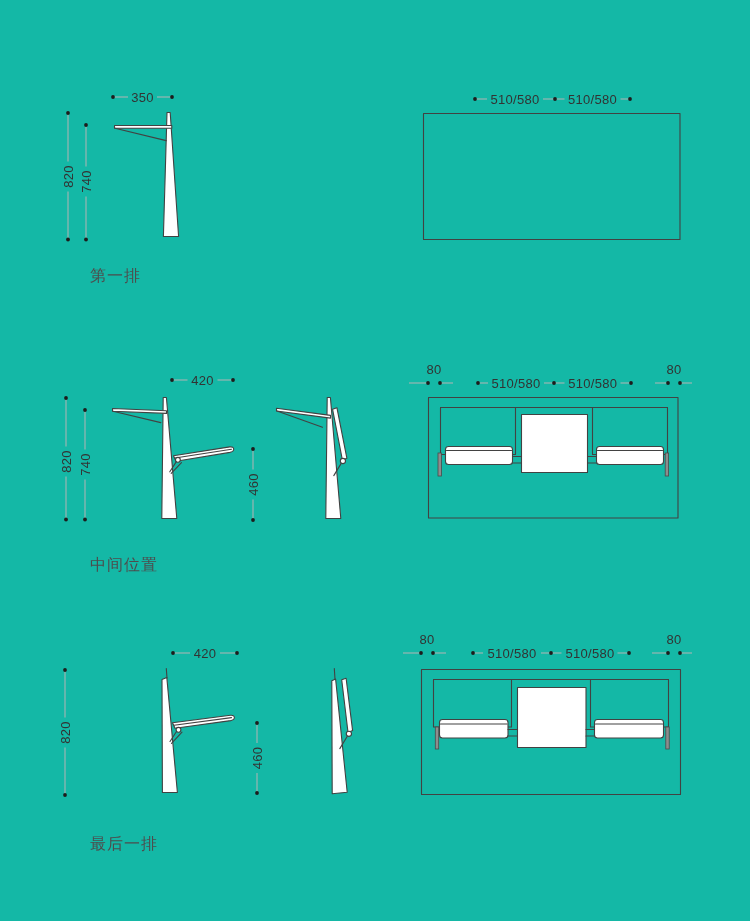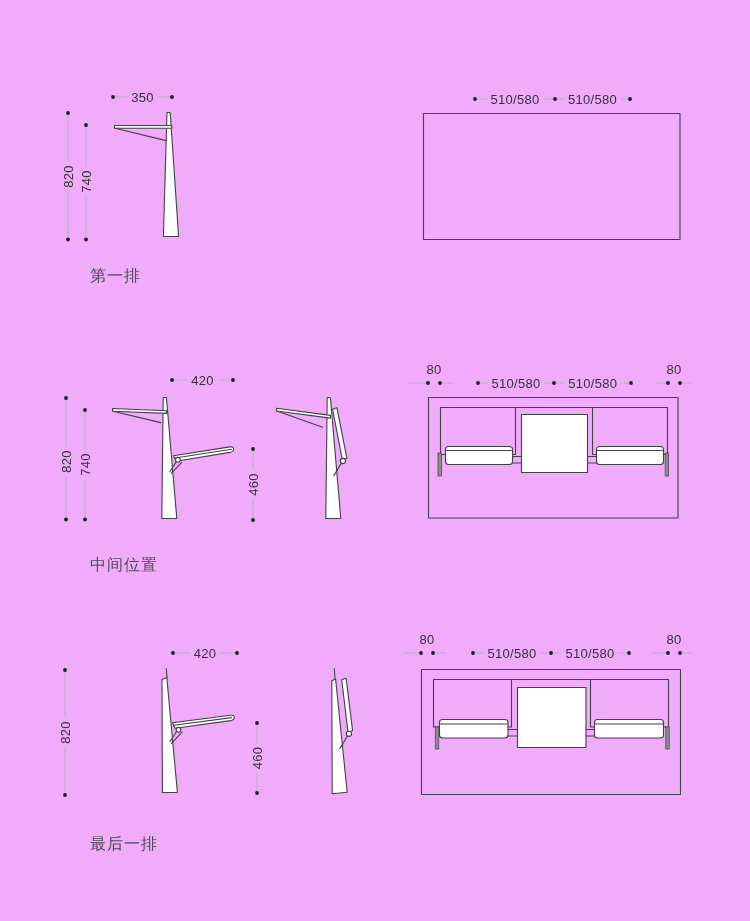--- a/index.html
+++ b/index.html
@@ -1,16 +1,16 @@
 <!DOCTYPE html>
 <html><head>
 <meta charset="utf-8">
 <style>
   html,body{margin:0;padding:0;background:#ffffff;}
-  #page{position:relative;width:750px;height:921px;background:#f0abfc;overflow:hidden;}
+  #page{position:relative;width:750px;height:921px;background:#14b8a6;overflow:hidden;}
   svg{display:block;}
   
   .ot{stroke:#424242;stroke-width:1.1;fill:none;stroke-linejoin:round;stroke-linecap:round;}
   .of{stroke:#424242;stroke-width:1.1;fill:#ffffff;stroke-linejoin:round;}
   .leg{fill:#8d8d8d;stroke:#4a4a4a;stroke-width:0.8;}
   
   .dl{stroke:#b4b4b4;stroke-width:1;fill:none;}
   .dd{fill:#1c1c1c;stroke:none;}
   .dt{font-family:"Liberation Sans","DejaVu Sans",sans-serif;font-size:13px;fill:#333333;
       text-anchor:middle;dominant-baseline:central;letter-spacing:0.3px;}

